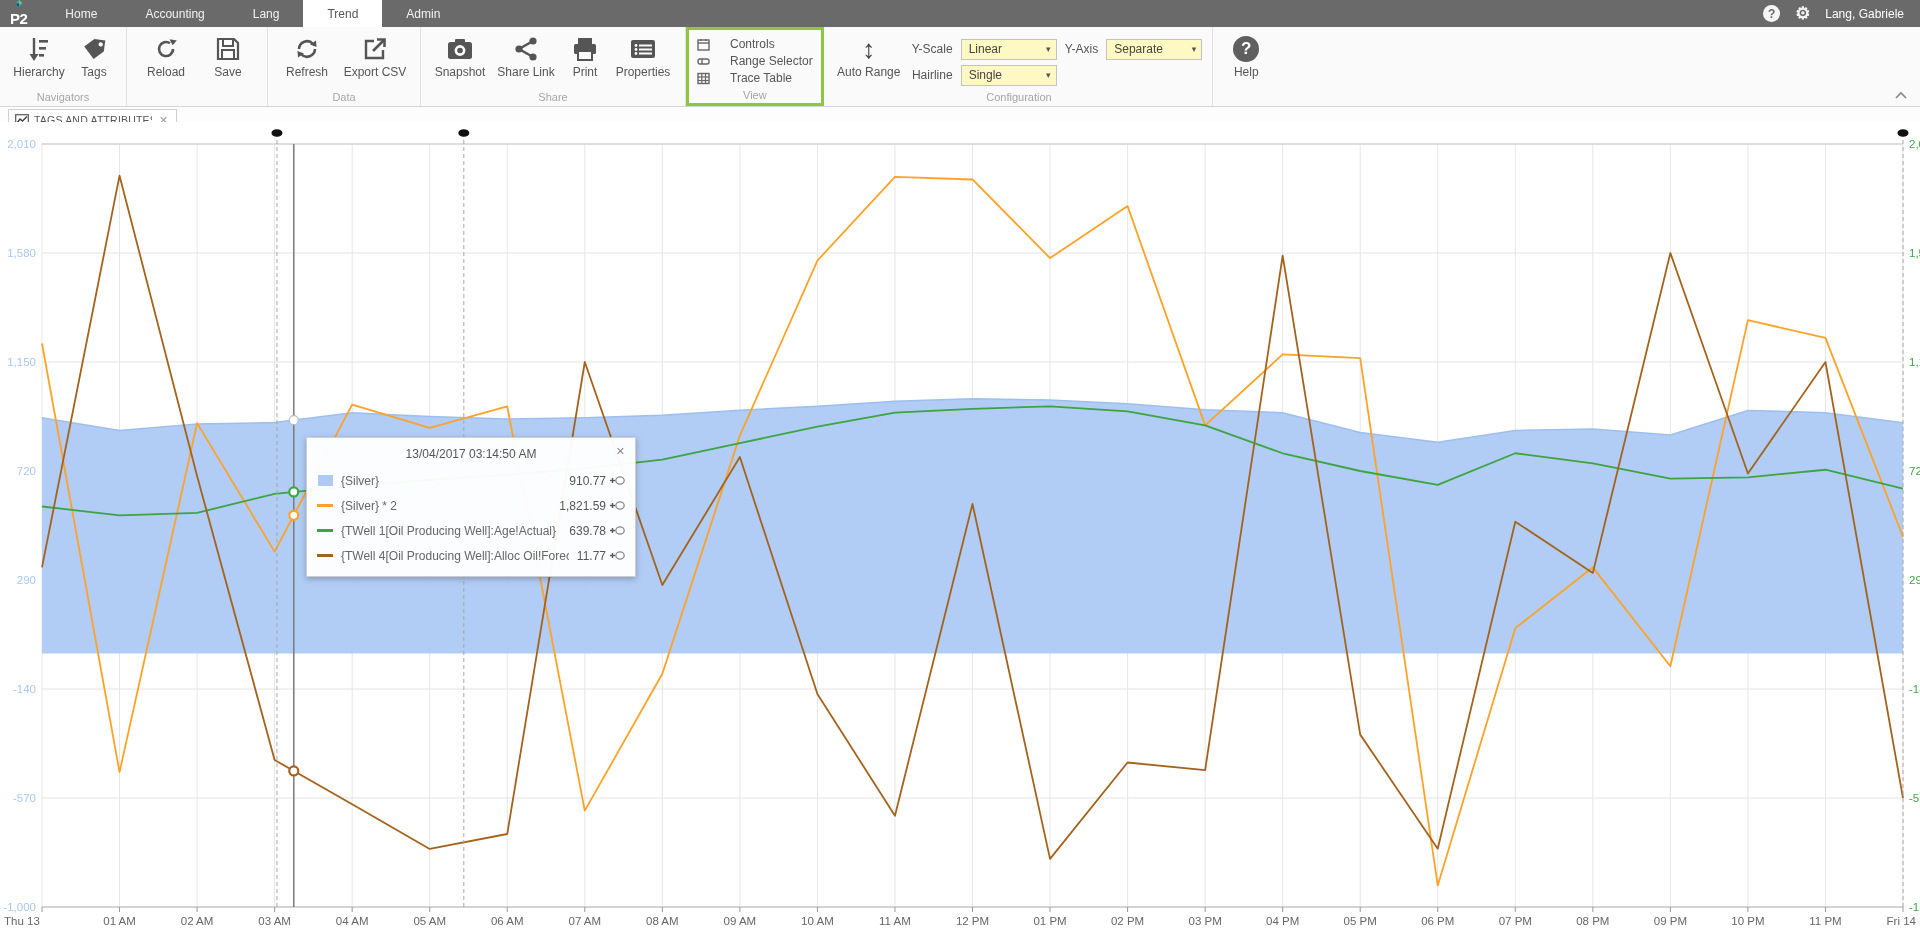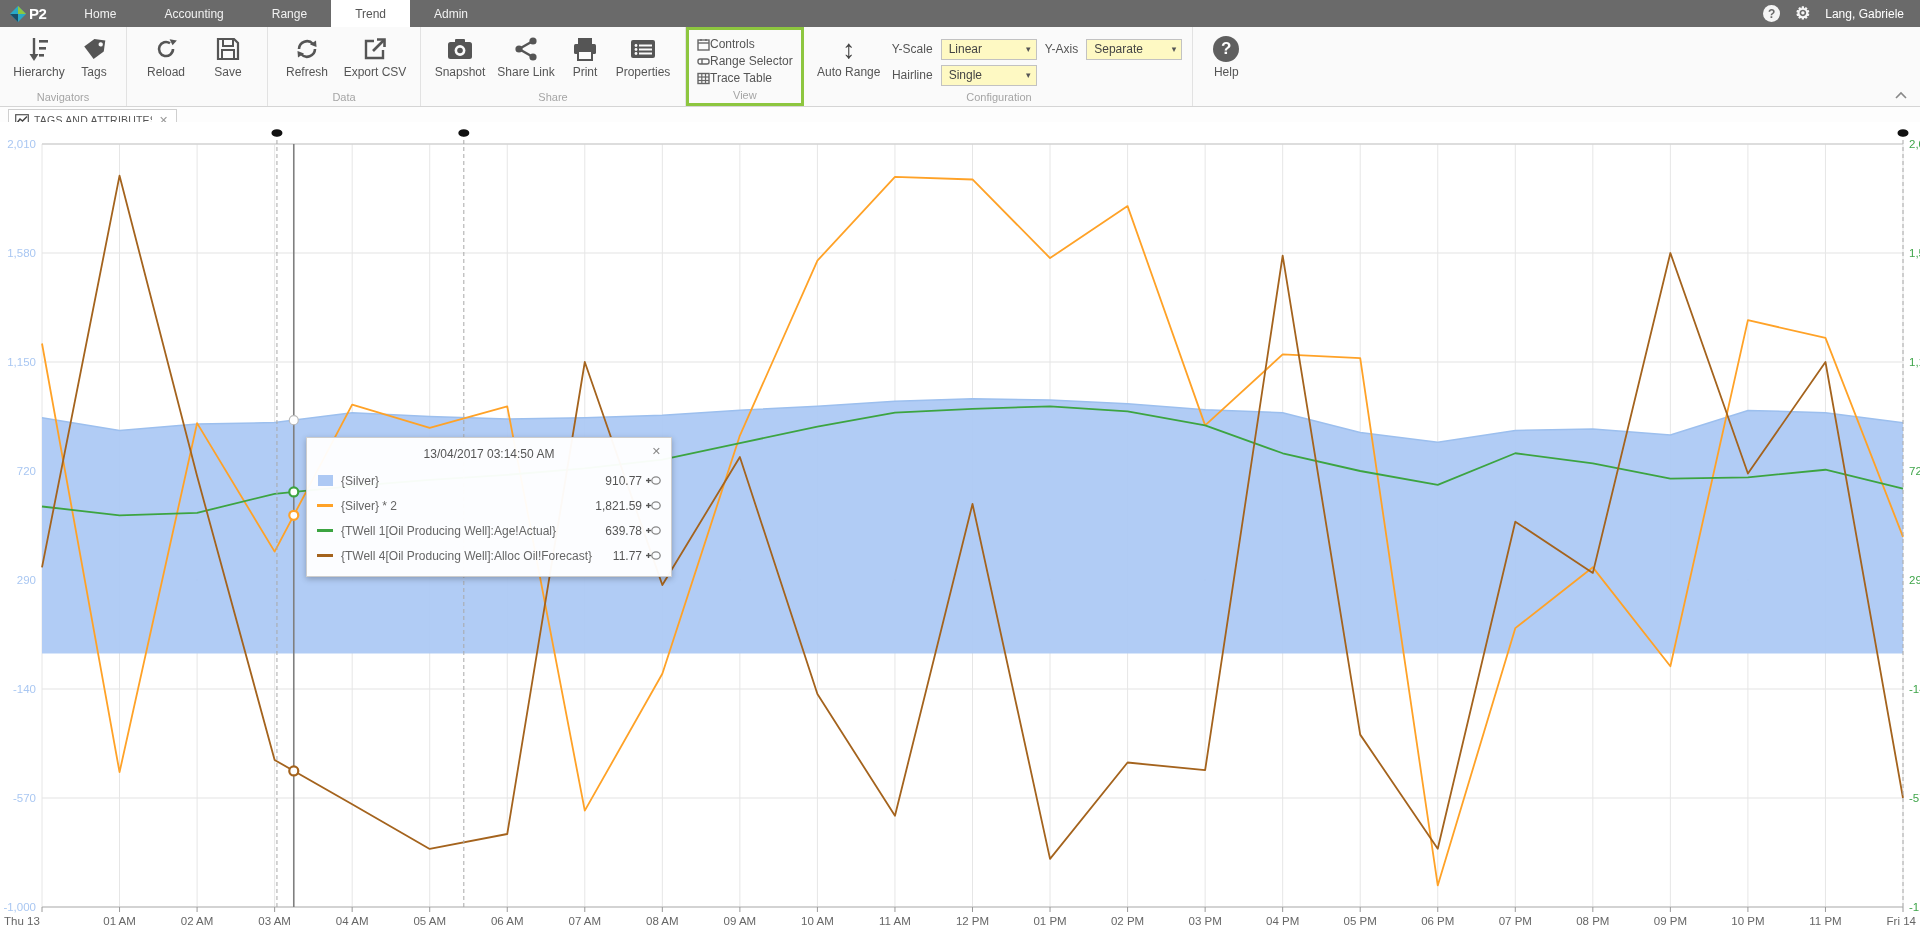--- a/index.html
+++ b/index.html
@@ -2,21 +2,21 @@
 <html><head>
 <meta charset="utf-8">
 <style>
   * { margin:0; padding:0; box-sizing:border-box; }
   html,body { width:1920px; height:950px; overflow:hidden; background:#fff;
     font-family:"Liberation Sans", sans-serif; }
 
   
   .topbar { position:absolute; top:0; left:0; width:1920px; height:27px;
     background:#6a6a6a; display:flex; align-items:stretch; color:#fff; }
-  .logo { display:flex; align-items:center; gap:3px; padding:0 14px 0 10px; }
+  .logo { display:flex; align-items:center; gap:3px; padding:0 14px 0 10px;flex-direction:column; }
   .logo-diamond { width:16px; height:16px; }
   .logo-text { font-size:15px; font-weight:bold; letter-spacing:-0.5px; }
   .menu { display:flex; align-items:stretch; }
   .menu-item { padding:0 24px; display:flex; align-items:center; font-size:12px;
     color:#f2f2f2; cursor:pointer; }
   .menu-item.active { background:#fff; color:#555; }
   .topbar-right { margin-left:auto; display:flex; align-items:center; gap:14px; padding-right:16px; }
   .topbar-icon { width:17px; height:17px; border-radius:50%; background:#f5f5f5; color:#6a6a6a;
     font-size:12px; font-weight:bold; display:flex; align-items:center; justify-content:center; cursor:pointer; }
   .gear { background:none; color:#f5f5f5; font-size:17px; }
@@ -28,21 +28,21 @@
   .group { display:flex; flex-direction:column; align-items:center; padding:4px 10px 1px 10px;
     border-right:1px solid #e2e2e2; position:relative; }
   .group-buttons { display:flex; flex:1; align-items:flex-start; gap:4px; }
   .group-label { font-size:11px; color:#a5a5a5; text-align:center; padding:1px 0 2px 0; }
   .rbtn { width:58px; display:flex; flex-direction:column; align-items:center; gap:3px;
     padding-top:5px; cursor:pointer; }
   .rbtn svg { display:block; }
   .rbtn-label { font-size:12px; color:#555; text-align:center; white-space:nowrap; }
   .group.view { border:3px solid #8dc63f; padding:4px 8px 0 8px; margin-right:2px; }
   .view-items { display:flex; flex-direction:column; justify-content:center; gap:3px; flex:1; }
-  .view-item { display:flex; align-items:center; gap:0; font-size:12px; color:#555; cursor:pointer; white-space:nowrap; }
+  .view-item { display:flex; align-items:center; gap:20px; font-size:12px; color:#555; cursor:pointer; white-space:nowrap; }
   .cfg { display:flex; gap:10px; align-items:flex-start; flex:1; }
   .cfg-grid { display:grid; grid-template-columns:auto auto auto auto; grid-auto-rows:24px;
     align-items:center; column-gap:8px; row-gap:2px; margin-top:6px; }
   .cfg-label { font-size:12px; color:#555; text-align:right; }
   .select { width:96px; height:21px; background:#fef9c3; border:1px solid #c2c2c2;
     display:flex; align-items:center; justify-content:space-between; padding:0 5px 0 7px;
     font-size:12px; color:#444; cursor:pointer; }
   .select .arr { font-size:9px; color:#555; }
   .help-circle { width:26px; height:26px; border-radius:50%; background:#5f5f5f; color:#fff;
     font-size:17px; font-weight:bold; display:flex; align-items:center; justify-content:center; }
@@ -55,21 +55,21 @@
     gap:5px; padding:0 8px 0 6px; cursor:pointer; }
   .tab-label { font-size:10.5px; color:#555; letter-spacing:0.2px; white-space:nowrap;
     max-width:118px; overflow:hidden; }
   .tab-close { font-size:11px; color:#999; cursor:pointer; padding-left:2px; }
 
   
   .chart-wrap { position:absolute; top:122px; left:0; width:1920px; height:820px; background:#fff; }
   svg text { font-family:"Liberation Sans", sans-serif; }
 
   
-  .tooltip { position:absolute; left:306px; top:315px; width:366px; height:140px;
+  .tooltip { position:absolute; left:306px; top:315px; width:330px; height:140px;
     background:rgba(255,255,255,0.96); border:1px solid #cdcdcd;
     box-shadow:0 2px 6px rgba(0,0,0,0.25); padding:6px 10px 6px 10px; }
   .tt-head { position:relative; text-align:center; font-size:12px; color:#555; padding:3px 0 7px 0; }
   .tt-close { position:absolute; right:0; top:1px; font-size:11px; color:#888; cursor:pointer; }
   .tt-row { display:flex; align-items:center; height:25px; font-size:12px; color:#666; }
   .tt-swatch { width:16px; margin-right:8px; display:flex; align-items:center; justify-content:center; }
   .sw-area { width:15px; height:11px; }
   .sw-line { width:16px; height:3px; }
   .tt-name { flex:1; white-space:nowrap; overflow:hidden; }
   .tt-val { color:#555; margin-left:8px; }
@@ -83,21 +83,21 @@
     <svg class="logo-diamond" viewBox="0 0 16 16">
       <polygon points="8,0 16,8 8,16 0,8" fill="#2aa9c6"></polygon>
       <polygon points="8,0 16,8 8,8" fill="#8dc63f"></polygon>
       <polygon points="8,8 8,16 0,8" fill="#1b4e68"></polygon>
     </svg>
     <span class="logo-text">P2</span>
   </div>
   <div class="menu">
     <div class="menu-item">Home</div>
     <div class="menu-item">Accounting</div>
-    <div class="menu-item">Range</div>
+    <div class="menu-item">Lang</div>
     <div class="menu-item active">Trend</div>
     <div class="menu-item">Admin</div>
   </div>
   <div class="topbar-right">
     <div class="topbar-icon">?</div>
     <div class="topbar-icon gear">⚙</div>
     <span class="username">Lang, Gabriele</span>
   </div>
 </div>
 

